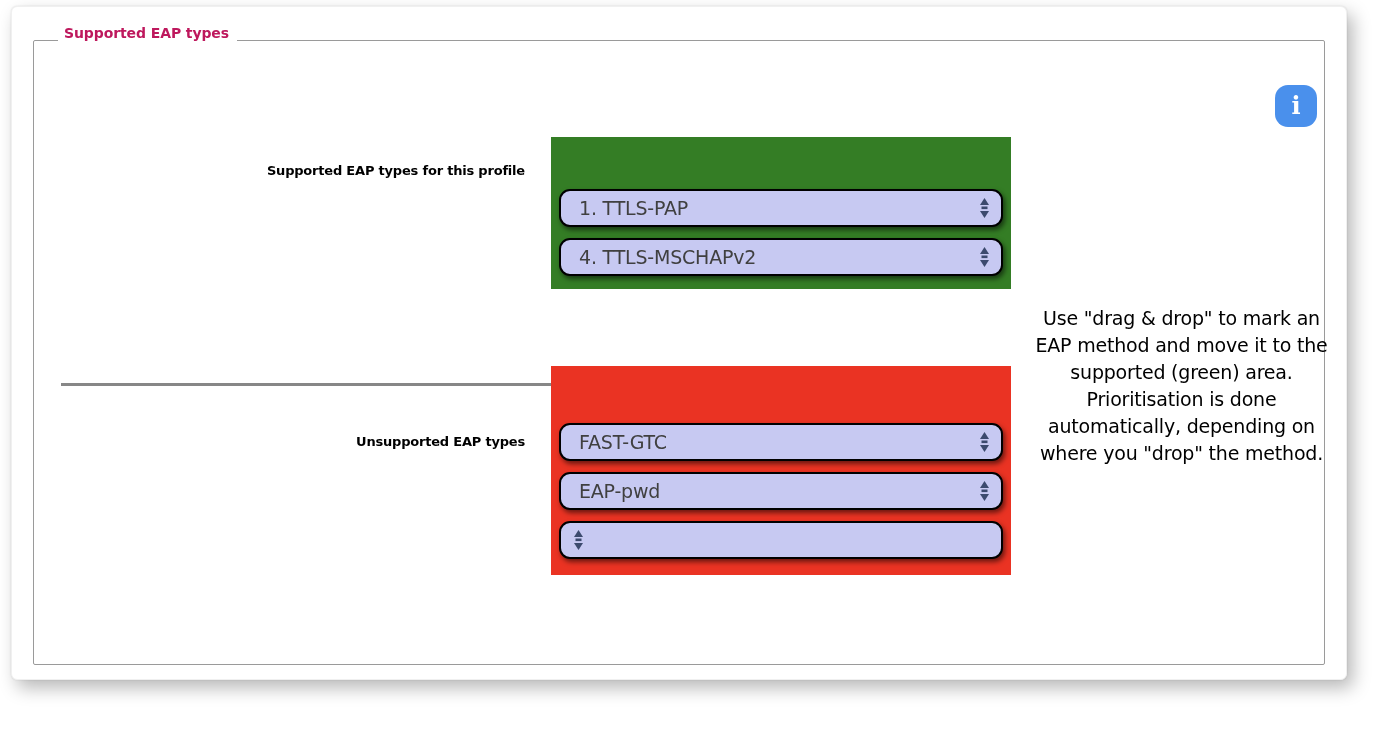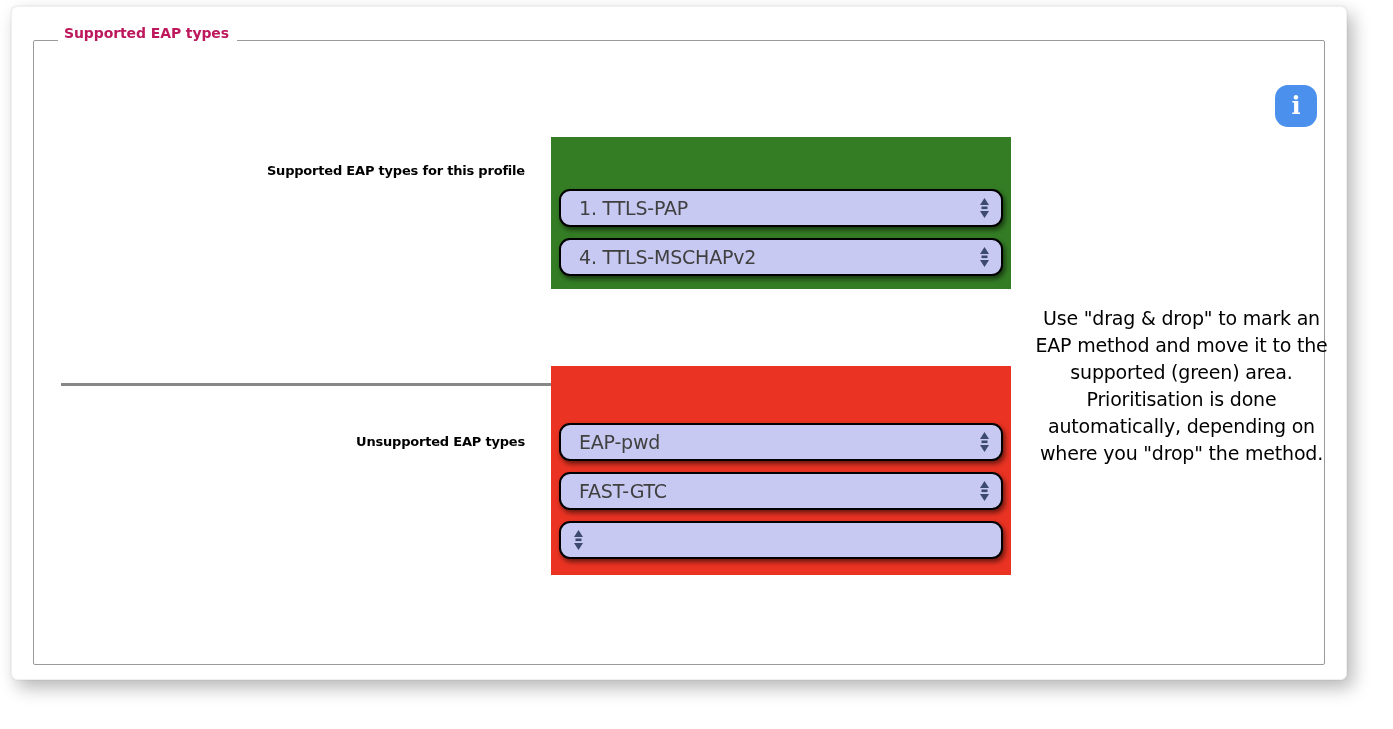--- a/index.html
+++ b/index.html
@@ -205,32 +205,32 @@
     </div>
 
     <hr id="divider">
 
     <div class="zone-row">
       <div class="zone-label" style="left:21px; top:367px; width:470px;margin-top:26px;">Unsupported EAP types</div>
 
       <div class="dropzone unsupported" style="top:325px; padding-top:57px; padding-bottom:5px;">
 
         <div class="eap-item">
+          <span class="eap-label">FAST-GTC</span>
+          <span class="drag-handle">
+            <svg width="13" height="22" viewBox="0 0 13 22" aria-hidden="true">
+              <polygon points="6.5,1 11,8 2,8" fill="#3c4a6e"></polygon>
+              <rect x="3.5" y="9.5" width="6" height="2.6" fill="#3c4a6e"></rect>
+              <polygon points="6.5,21 11,14 2,14" fill="#3c4a6e"></polygon>
+            </svg>
+          </span>
+        </div>
+
+        <div class="eap-item">
           <span class="eap-label">EAP-pwd</span>
-          <span class="drag-handle">
-            <svg width="13" height="22" viewBox="0 0 13 22" aria-hidden="true">
-              <polygon points="6.5,1 11,8 2,8" fill="#3c4a6e"></polygon>
-              <rect x="3.5" y="9.5" width="6" height="2.6" fill="#3c4a6e"></rect>
-              <polygon points="6.5,21 11,14 2,14" fill="#3c4a6e"></polygon>
-            </svg>
-          </span>
-        </div>
-
-        <div class="eap-item">
-          <span class="eap-label">FAST-GTC</span>
           <span class="drag-handle">
             <svg width="13" height="22" viewBox="0 0 13 22" aria-hidden="true">
               <polygon points="6.5,1 11,8 2,8" fill="#3c4a6e"></polygon>
               <rect x="3.5" y="9.5" width="6" height="2.6" fill="#3c4a6e"></rect>
               <polygon points="6.5,21 11,14 2,14" fill="#3c4a6e"></polygon>
             </svg>
           </span>
         </div>
 
         <div class="eap-item">

